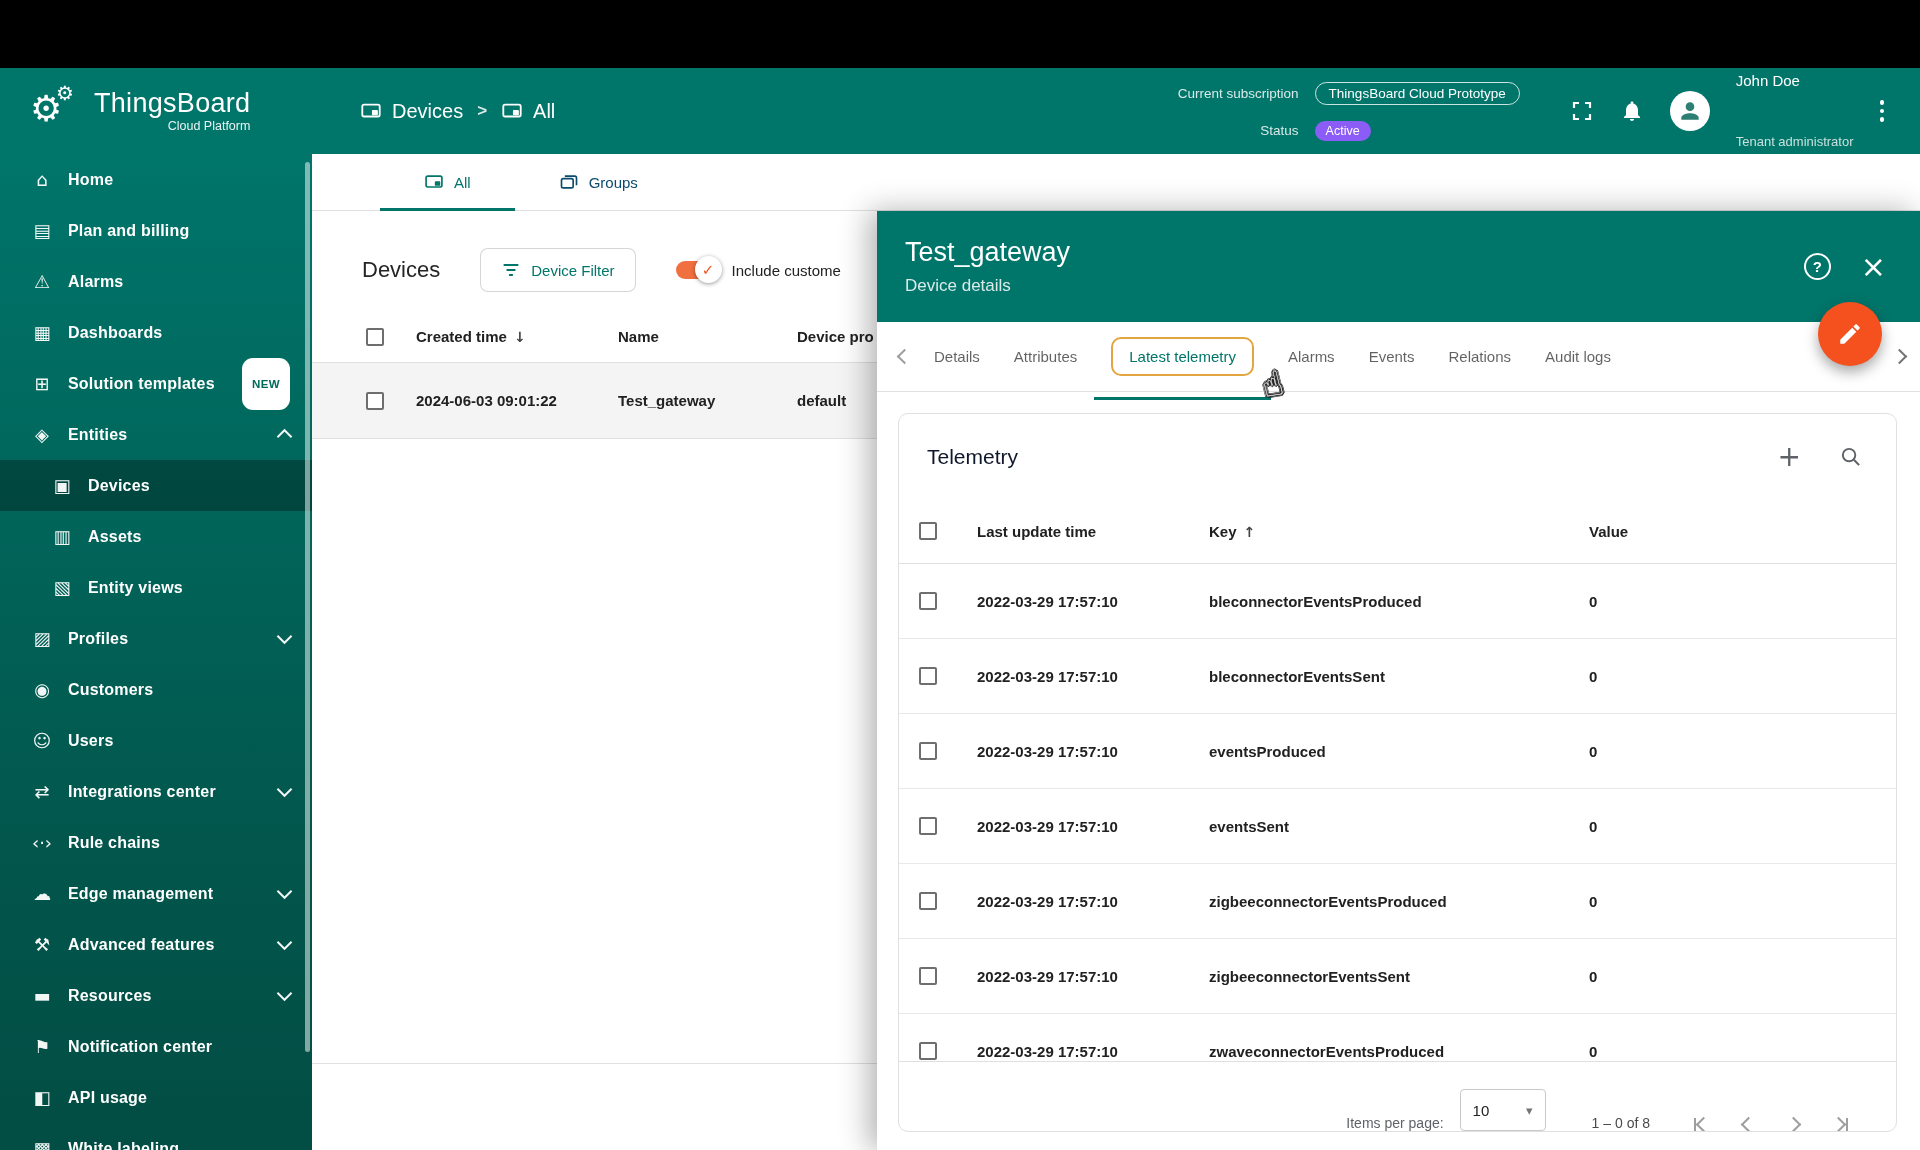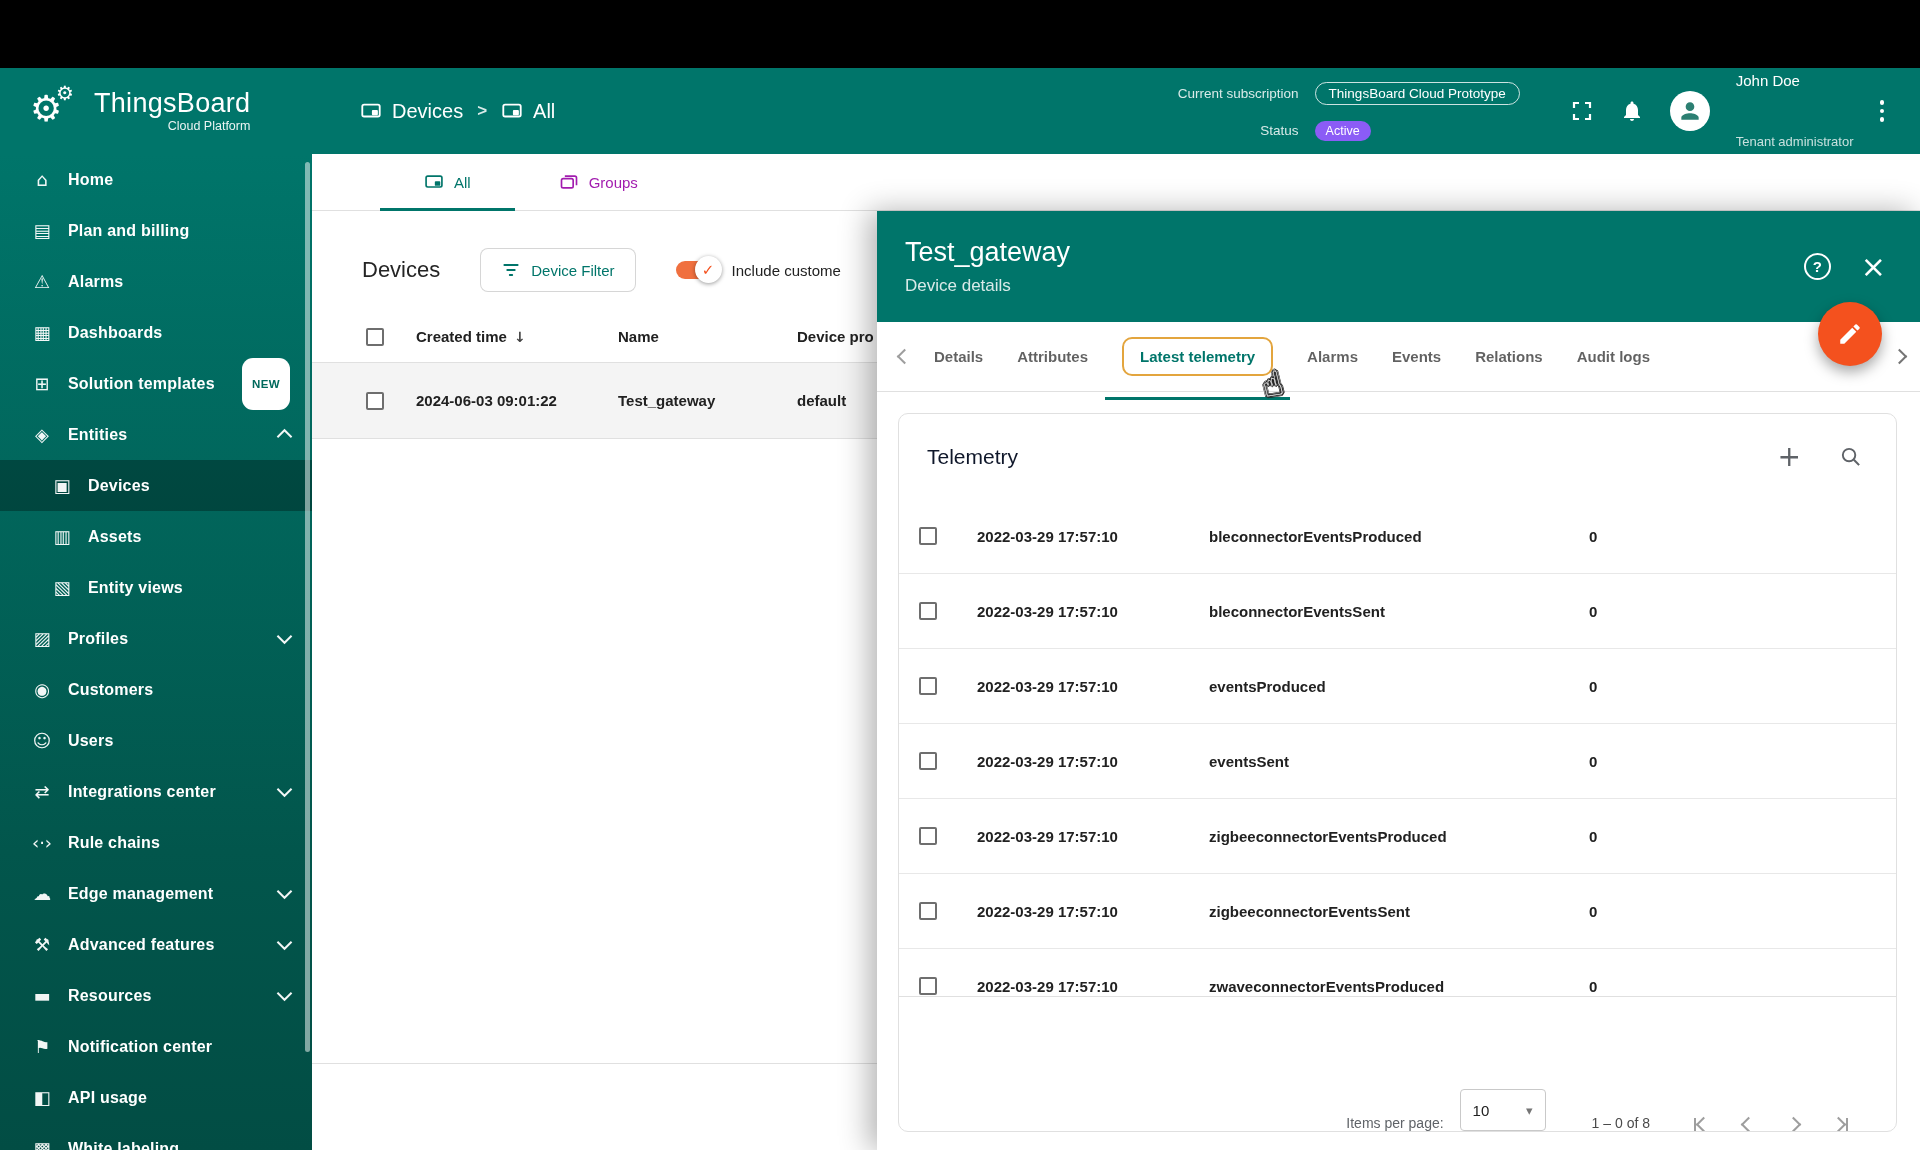--- a/index.html
+++ b/index.html
@@ -58,21 +58,21 @@
   .nav-spacer{flex:1;}
   .badge-new{background:#fff;color:#00695c;font-size:11.5px;font-weight:700;border-radius:11px;padding:20px 10px;letter-spacing:.4px;}
   .chev{width:9px;height:9px;border-right:2px solid rgba(255,255,255,.95);border-bottom:2px solid rgba(255,255,255,.95);display:inline-block;}
   .chev.down{transform:rotate(45deg);margin-top:-4px;}
   .chev.up{transform:rotate(-135deg);margin-top:4px;}
   .side-scroll{position:absolute;right:2px;top:8px;width:5px;height:890px;background:rgba(255,255,255,.5);border-radius:3px;}
 
   
   .main{position:absolute;left:312px;top:154px;right:0;bottom:0;background:#fff;}
   .main-tabs{height:57px;border-bottom:1px solid var(--divider);display:flex;align-items:stretch;padding-left:68px;box-sizing:border-box;}
-  .mtab{display:flex;align-items:center;gap:10px;padding:0 44px;font-size:15px;font-weight:500;color:#a21caf;cursor:pointer;position:relative;}
+  .mtab{display:flex;align-items:center;gap:10px;padding:0 44px;font-size:15px;font-weight:500;color:#0c4a6e;cursor:pointer;position:relative;}
   .mtab.active{color:var(--teal);}
   .mtab.active::after{content:"";position:absolute;left:0;right:0;bottom:-1px;height:3px;background:var(--teal);}
 
   .devices-panel{margin-top:35px;}
   .panel-row{display:flex;align-items:center;height:48px;padding-left:50px;gap:40px;}
   .panel-title{font-size:22px;font-weight:500;color:#252525;}
   .filter-btn{display:flex;align-items:center;gap:10px;height:44px;padding:0 20px;border:1px solid rgba(0,0,0,.16);
     border-radius:8px;background:#fff;color:var(--teal);font-size:15px;font-weight:500;cursor:pointer;}
   .toggle-wrap{display:flex;align-items:center;gap:12px;}
   .toggle{position:relative;width:44px;height:18px;background:#f0703f;border-radius:9px;cursor:pointer;flex:0 0 44px;}
@@ -98,21 +98,21 @@
   .dh-icons{margin-left:auto;display:flex;align-items:center;gap:30px;}
   .help-circle{width:27px;height:27px;border:2px solid #fff;border-radius:50%;display:flex;align-items:center;justify-content:center;
     font-size:15px;font-weight:700;box-sizing:border-box;cursor:pointer;}
   .close-x{font-size:30px;line-height:1;cursor:pointer;}
 
   .drawer-tabs{height:70px;border-bottom:1px solid var(--divider);display:flex;align-items:center;padding:0 8px 0 14px;box-sizing:border-box;}
   .tab-scroll{width:26px;display:flex;justify-content:center;cursor:pointer;}
   .tchev{width:9px;height:9px;border-right:2px solid #757575;border-bottom:2px solid #757575;display:inline-block;}
   .tchev.left{transform:rotate(135deg);border-color:#9e9e9e;}
   .tchev.right{transform:rotate(-45deg);}
-  .dtab{height:81px;display:flex;align-items:center;padding:3px 17px;font-size:15px;font-weight:700;color:rgba(0,0,0,.62);
+  .dtab{height:81px;display:flex;align-items:center;padding:3px 17px;font-size:15px;font-weight:400;color:rgba(0,0,0,.62);
     cursor:pointer;position:relative;white-space:nowrap;}
   .dtab.active{color:var(--teal);}
   .dtab.active::after{content:"";position:absolute;left:0;right:0;bottom:0;height:3px;background:var(--teal);}
   .focus-ring{border:2px solid #e3a53e;border-radius:10px;padding:9px 16px;}
 
   .fab{position:absolute;top:91px;right:38px;width:64px;height:64px;border-radius:50%;background:var(--orange);
     display:flex;align-items:center;justify-content:center;box-shadow:0 6px 14px rgba(0,0,0,.35);cursor:pointer;z-index:30;border:none;}
 
   .drawer-body{padding:21px 23px 0 21px;}
   .tcard{border:1px solid var(--divider);border-radius:10px;height:719px;box-sizing:border-box;overflow:hidden;
@@ -458,20 +458,28 @@
         <div class="tcard-head">
           <span class="tcard-title">Telemetry</span>
           <span class="tcard-icons">
             <span class="plus-ic glyph">+</span>
             <svg width="23" height="23" style="color:#5f6368;cursor:pointer">
                 <use href="#i-search"></use>
               </svg>
           </span>
         </div>
 
+        <div class="tt-row tt-head">
+          <span class="cb"></span>
+          <span>Last update time</span>
+          <span>
+            <span>Key</span><span class="sort-arrow glyph">↑</span>
+          </span>
+          <span>Value</span>
+        </div>
 
         <div class="tt-clip">
           <div class="tt-row tt-data">
             <span class="cb"></span>
             <span>2022-03-29 17:57:10</span>
             <span>bleconnectorEventsProduced</span>
             <span>0</span>
           </div>
           <div class="tt-row tt-data">
             <span class="cb"></span>

